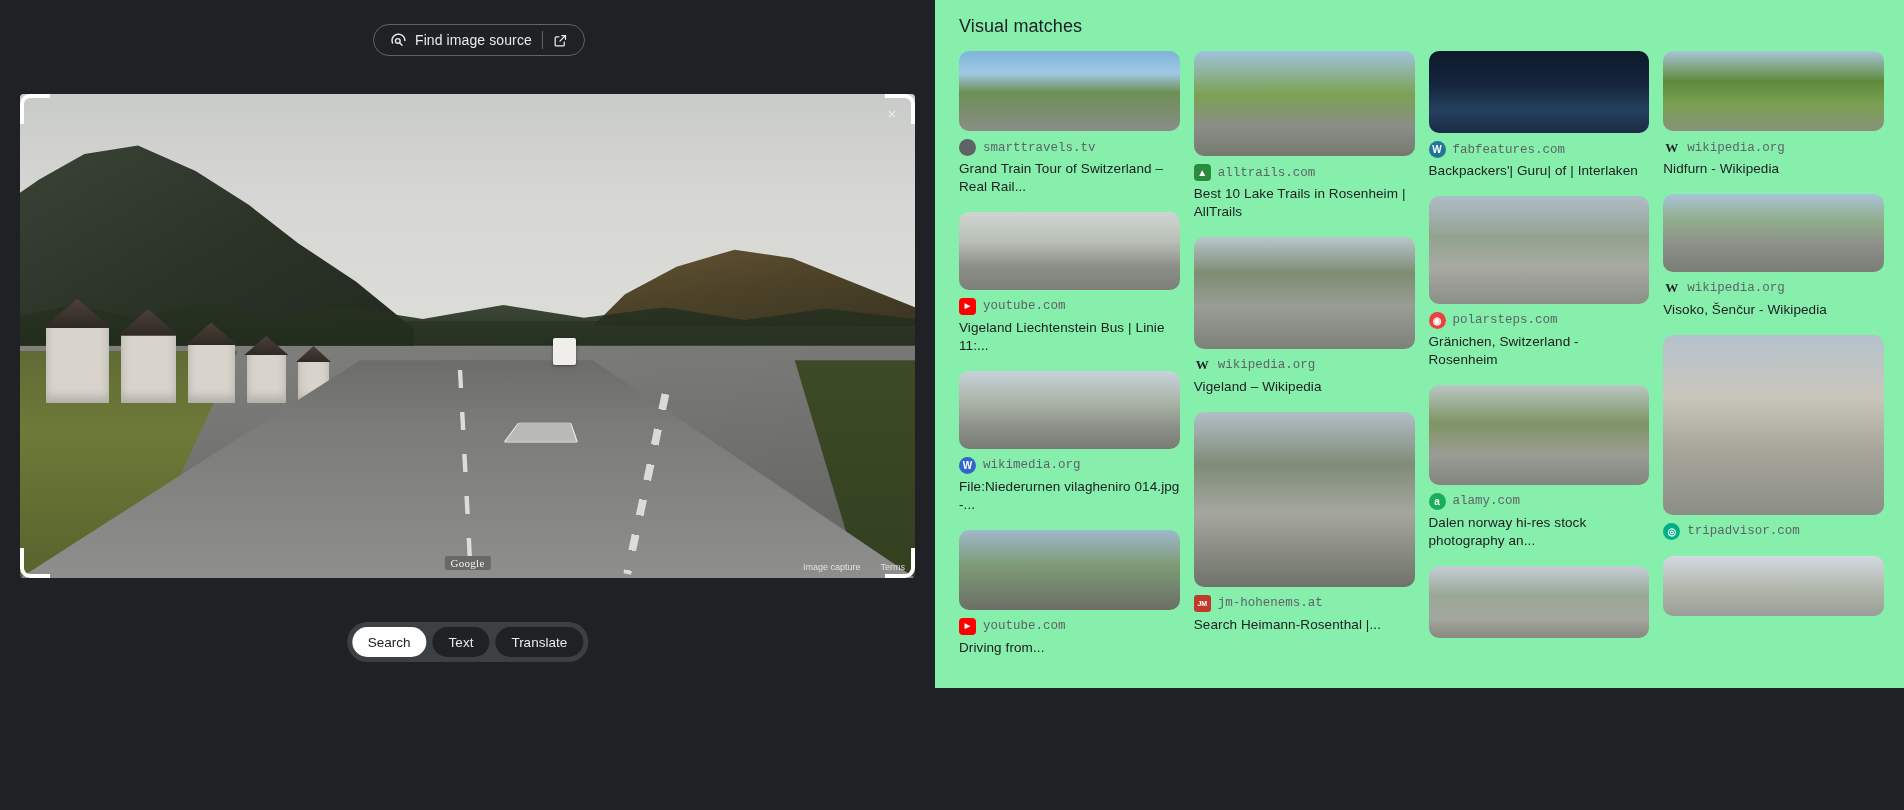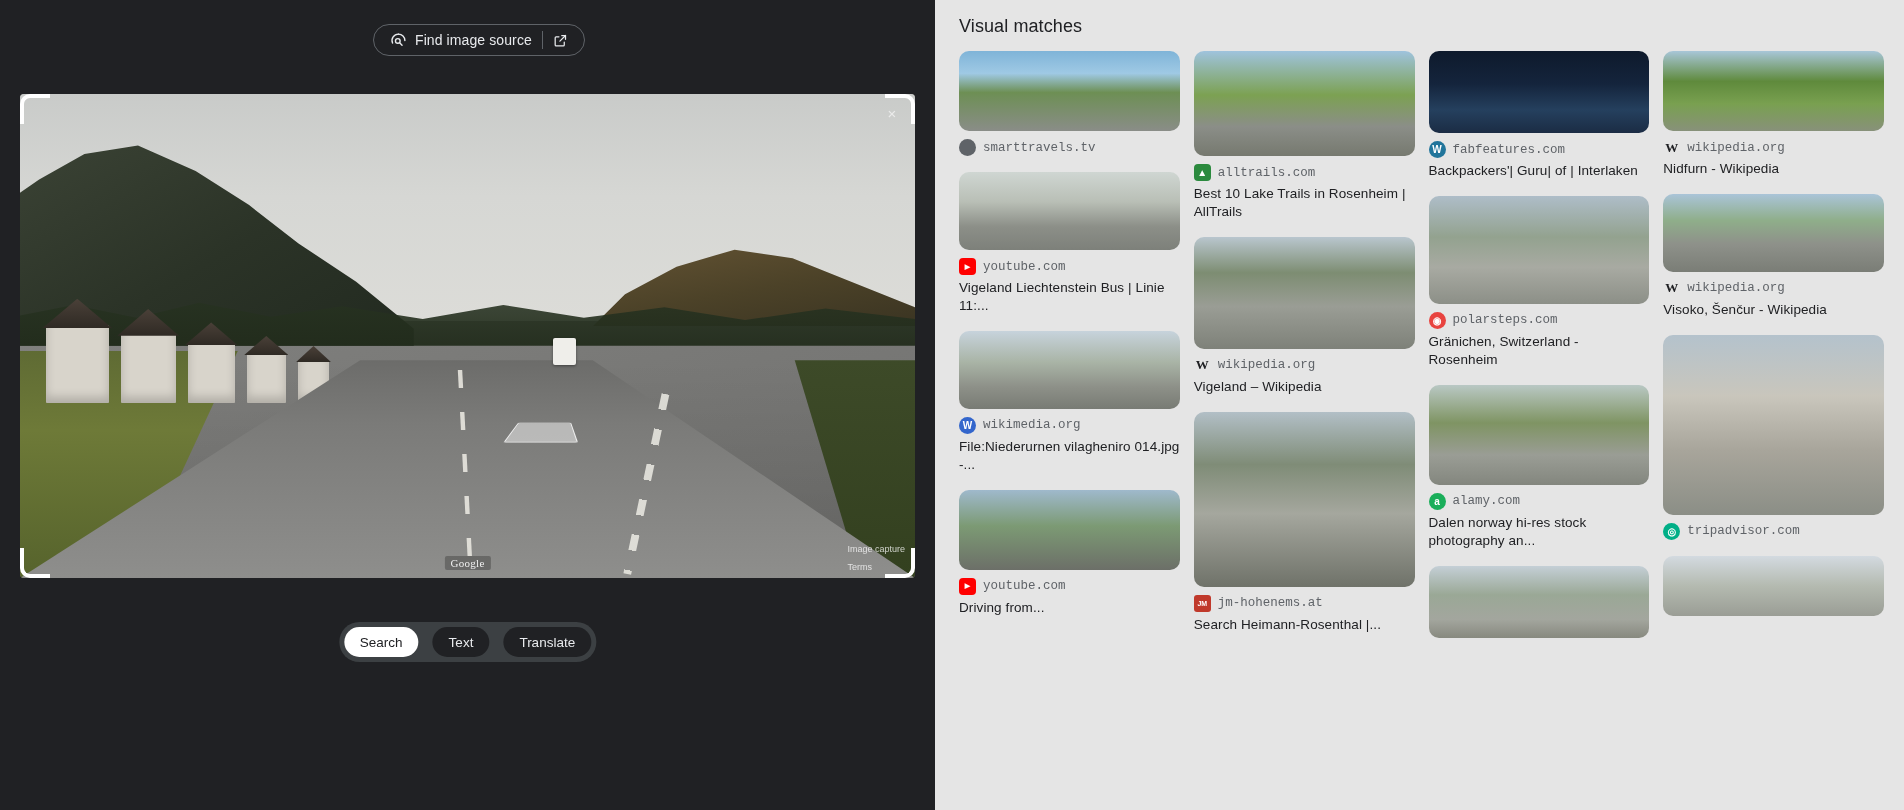--- a/index.html
+++ b/index.html
@@ -135,41 +135,41 @@
   }
   #google-watermark {
     position:absolute; left:50%; transform:translateX(-50%); bottom:8px;
     font-size:11px; color:rgba(255,255,255,.9);
     background:rgba(0,0,0,.25); padding:1px 6px; border-radius:2px;
     font-family:"Liberation Serif", serif; letter-spacing:.3px;
   }
   #sv-terms {
     position:absolute; right:10px; bottom:6px;
     font-size:9px; color:rgba(255,255,255,.75);
-    display:flex; gap:8px;flex-direction:column;
+    display:flex; gap:20px;
   }
 
   
   #mode-bar {
     position:absolute; left:50%; transform:translateX(-50%); top:622px;
-    display:flex; align-items:center; gap:14px;
+    display:flex; align-items:center; gap:6px;
     background:#3c4043; border-radius:20px; padding:5px;
   }
   .mode-pill {
     height:30px; padding:0 16px; border-radius:16px; border:none;
     display:flex; align-items:center; justify-content:center;
     font-size:13.5px; cursor:pointer; white-space:nowrap;
     background:#202124; color:#e8eaed;
   }
   .mode-pill.active { background:#ffffff; color:#202124; font-weight:400; }
 
   
   #right-pane {
-    width: 969px; height: 810px; flex: 0 0 969px;
-    background:#e5e5e5; overflow:hidden; position:relative;
+    width: 969px; height: 688px; flex: 0 0 969px;
+    background:#86efac; overflow:hidden; position:relative;
   }
   #right-inner { padding: 16px 20px 0 24px; height:100%; }
   #matches-title {
     font-size:18px; color:#202124; font-weight:400;
     margin-bottom:14px; letter-spacing:.1px;
   }
   #masonry {
     column-count: 4; column-gap: 14px;
     height: 770px;
   }
@@ -264,21 +264,21 @@
       <button class="mode-pill">Translate</button>
     </div>
   </div>
 
   <div id="right-pane">
     <div id="right-inner">
       <div id="matches-title">Visual matches</div>
       <div id="masonry"><div class="card"><div class="thumb" style="height: 80px; background: linear-gradient(rgb(127, 180, 216) 0%, rgb(159, 201, 228) 28%, rgb(109, 143, 84) 52%, rgb(138, 141, 136) 100%);"></div><div class="meta">
               <span class="favicon" style="background: rgb(95, 99, 104);"></span>
               <span class="domain-txt">smarttravels.tv</span>
-            </div></div><div class="card"><div class="thumb" style="height: 78px; background: linear-gradient(rgb(207, 214, 210) 0%, rgb(185, 191, 182) 38%, rgb(140, 143, 136) 70%, rgb(125, 128, 122) 100%);"></div><div class="meta">
+            </div><div class="card-title">Grand Train Tour of Switzerland – Real Rail...</div></div><div class="card"><div class="thumb" style="height: 78px; background: linear-gradient(rgb(207, 214, 210) 0%, rgb(185, 191, 182) 38%, rgb(140, 143, 136) 70%, rgb(125, 128, 122) 100%);"></div><div class="meta">
               <span class="favicon" style="background: rgb(255, 0, 0); border-radius: 4px; font-size: 7px;">▶</span>
               <span class="domain-txt">youtube.com</span>
             </div><div class="card-title">Vigeland Liechtenstein Bus | Linie 11:...</div></div><div class="card"><div class="thumb" style="height: 78px; background: linear-gradient(rgb(199, 211, 220) 0%, rgb(169, 180, 166) 40%, rgb(141, 144, 136) 72%, rgb(120, 123, 116) 100%);"></div><div class="meta">
               <span class="favicon" style="background: rgb(51, 102, 204);">W</span>
               <span class="domain-txt">wikimedia.org</span>
             </div><div class="card-title">File:Niederurnen vilagheniro 014.jpg -...</div></div><div class="card"><div class="thumb" style="height: 80px; background: linear-gradient(rgb(159, 185, 204) 0%, rgb(124, 154, 116) 45%, rgb(108, 111, 104) 100%);"></div><div class="meta">
               <span class="favicon" style="background: rgb(255, 0, 0); border-radius: 4px; font-size: 7px;">▶</span>
               <span class="domain-txt">youtube.com</span>
             </div><div class="card-title">Driving from...</div></div><div class="card"><div class="thumb" style="height: 105px; background: linear-gradient(rgb(159, 195, 221) 0%, rgb(124, 161, 82) 42%, rgb(139, 142, 136) 72%, rgb(118, 121, 111) 100%);"></div><div class="meta">
               <span class="favicon" style="background: rgb(43, 138, 62); border-radius: 4px;">▲</span>

